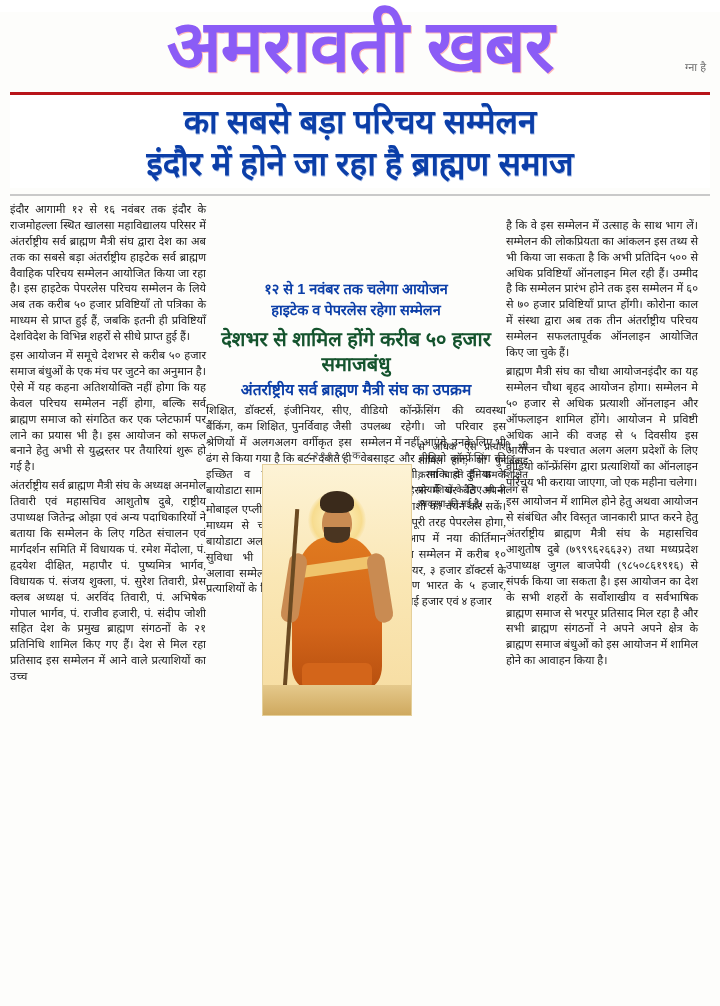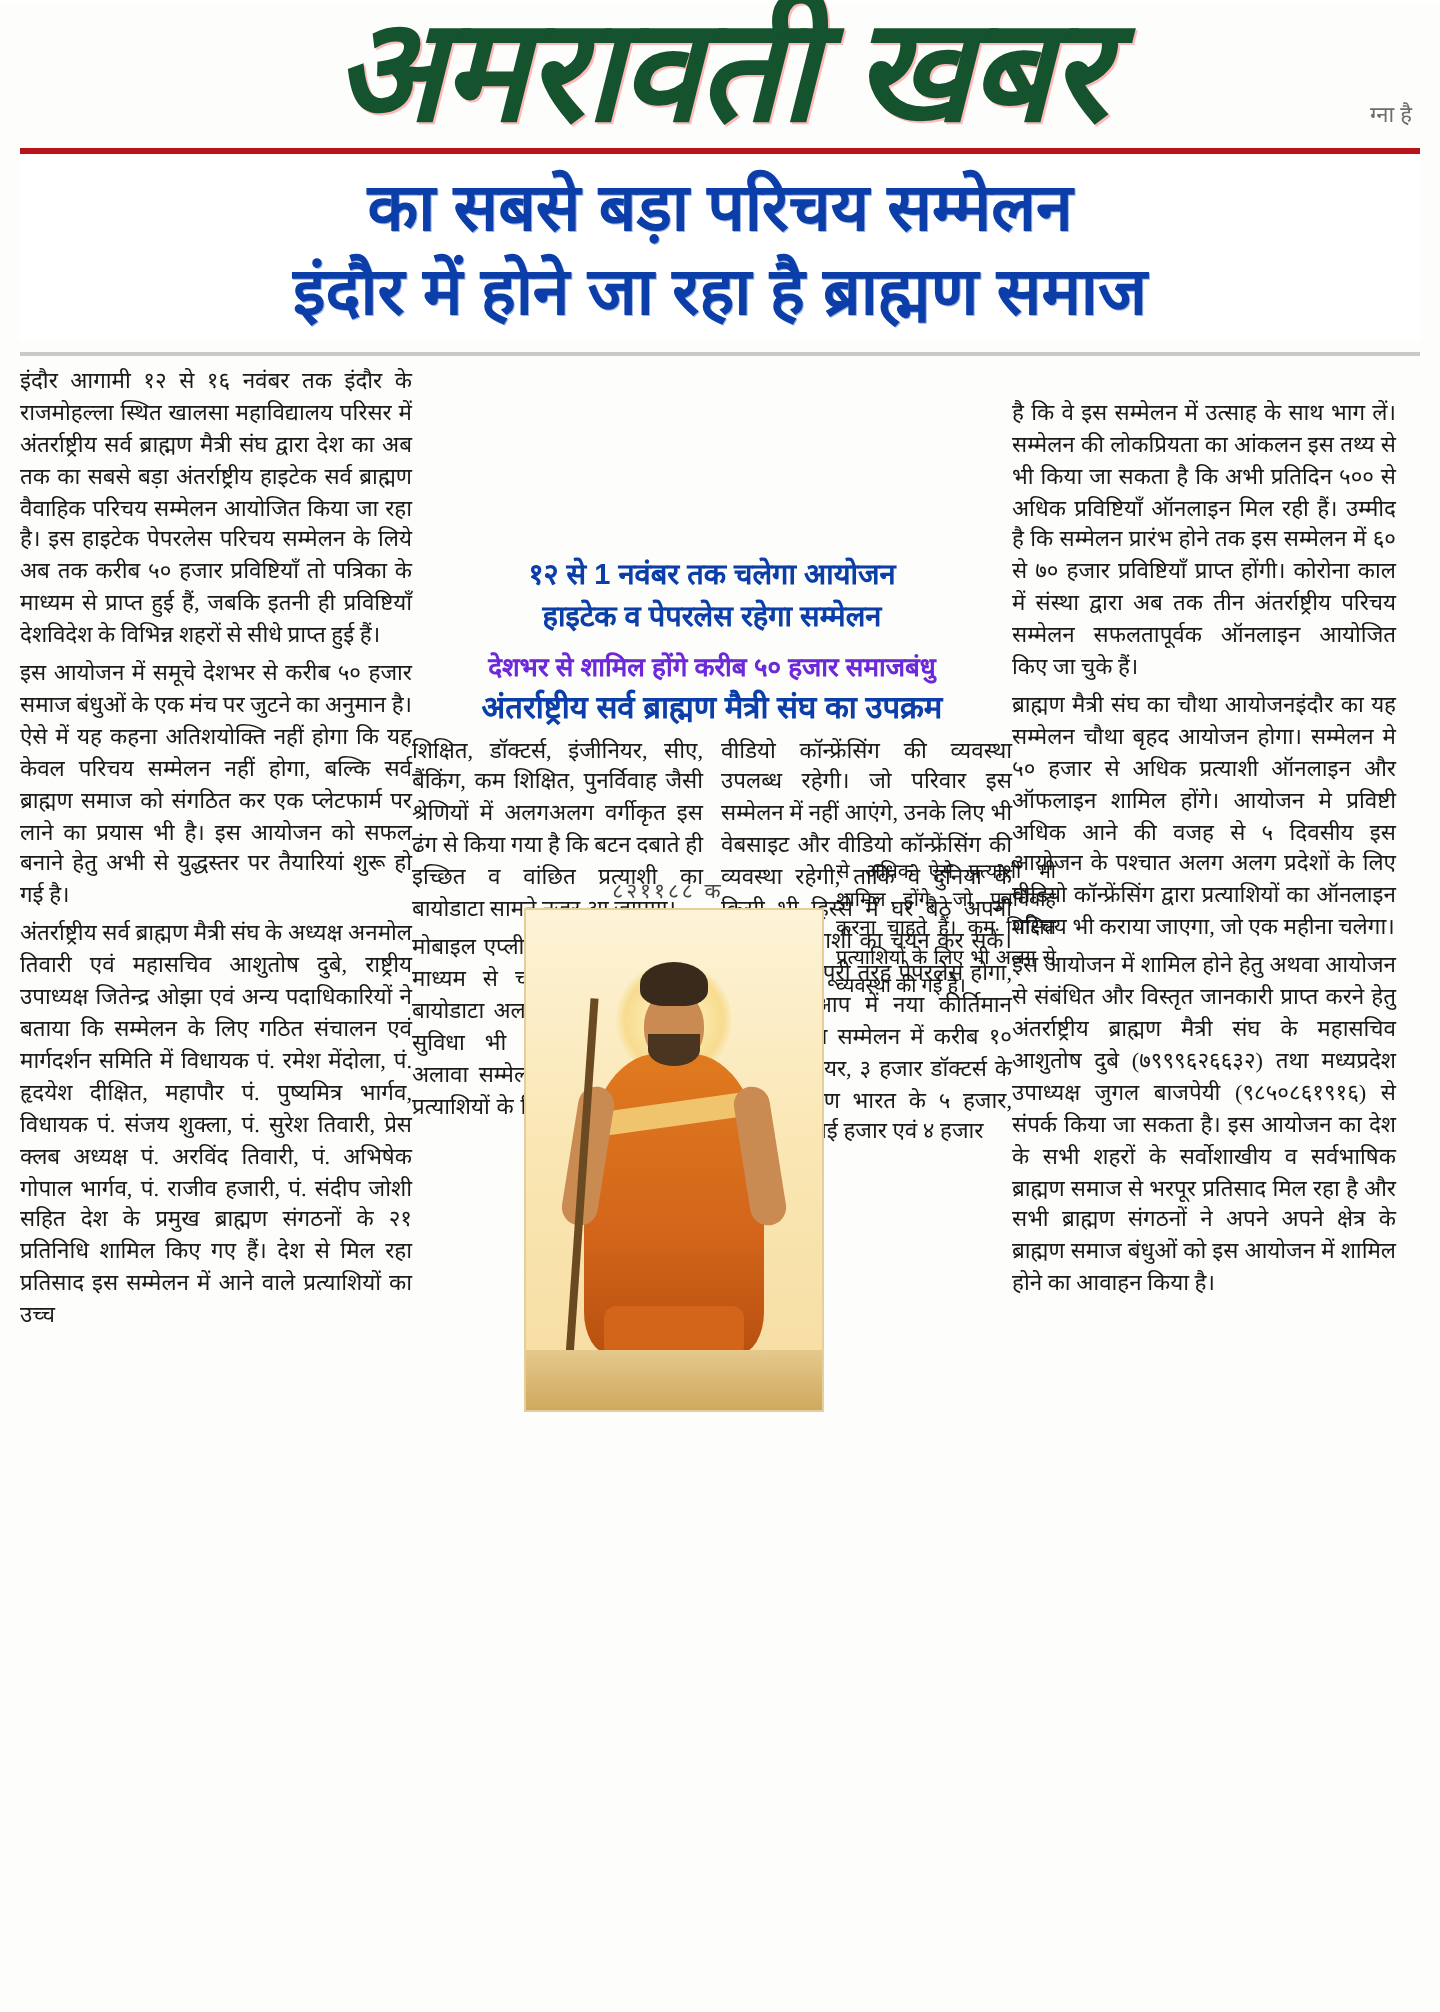--- a/index.html
+++ b/index.html
@@ -38,27 +38,26 @@
   }
   
   .masthead {
     text-align: center;
     position: relative;
     margin-top: 2px;
   }
   .masthead .paper-name {
     font-family: "Liberation Sans", "DejaVu Sans", sans-serif;
     font-weight: bold;
-    color: #14532d;
+    color: #8b5cf6;
     font-size: 72px;
     line-height: 0.95;
     letter-spacing: -1px;
     text-shadow: 1px 1px 0 #ffb9b9;
-    margin: 2px;
-    font-style: italic;
+    margin: 12px;
   }
   .masthead .corner-note {
     position: absolute;
     right: 4px;
     bottom: 6px;
     font-size: 11px;
     color: #6d6d6d;
     font-family: "Liberation Sans", sans-serif;
   }
   .rule {
@@ -113,24 +112,24 @@
   .sub-head {
     color: #0b3ea8;
     font-family: "Liberation Sans", "DejaVu Sans", sans-serif;
     font-weight: bold;
     font-size: 14.5px;
     line-height: 1.35;
     text-align: center;
     margin: 0 0 2px 0;
   }
   .kicker-red {
-    color: #6d28d9;
-    font-family: "Liberation Sans", "DejaVu Sans", sans-serif;
-    font-weight: bold;
-    font-size: 13px;
+    color: #14532d;
+    font-family: "Liberation Sans", "DejaVu Sans", sans-serif;
+    font-weight: bold;
+    font-size: 20px;
     text-align: center;
     line-height: 1.25;
     margin: 6px 0 4px 0;
   }
   .dept-line {
     color: #0b3ea8;
     font-family: "Liberation Sans", "DejaVu Sans", sans-serif;
     font-weight: bold;
     font-size: 15.5px;
     text-align: center;

